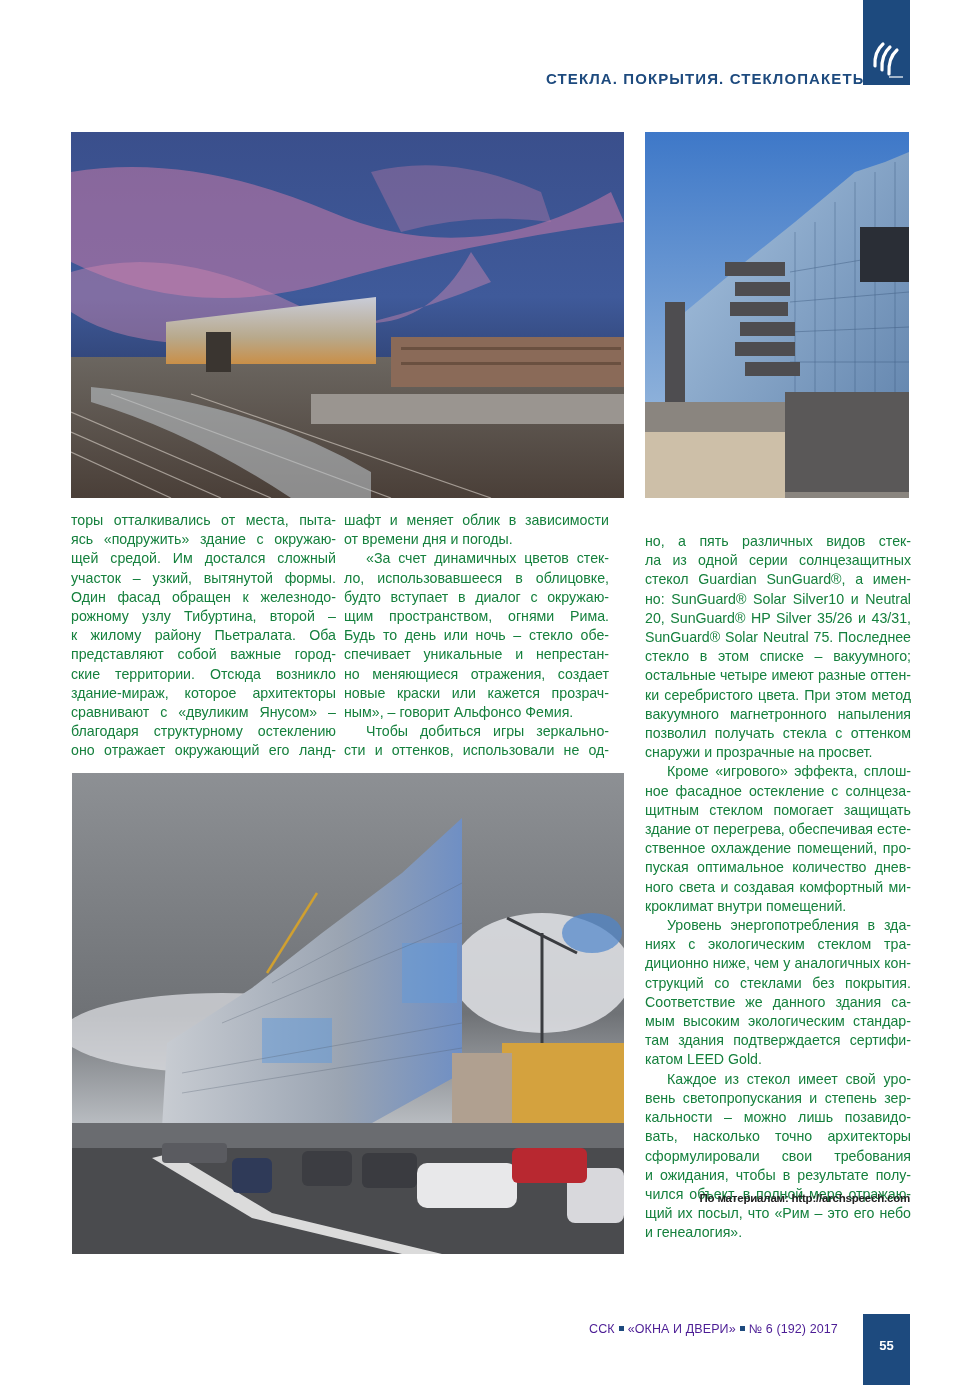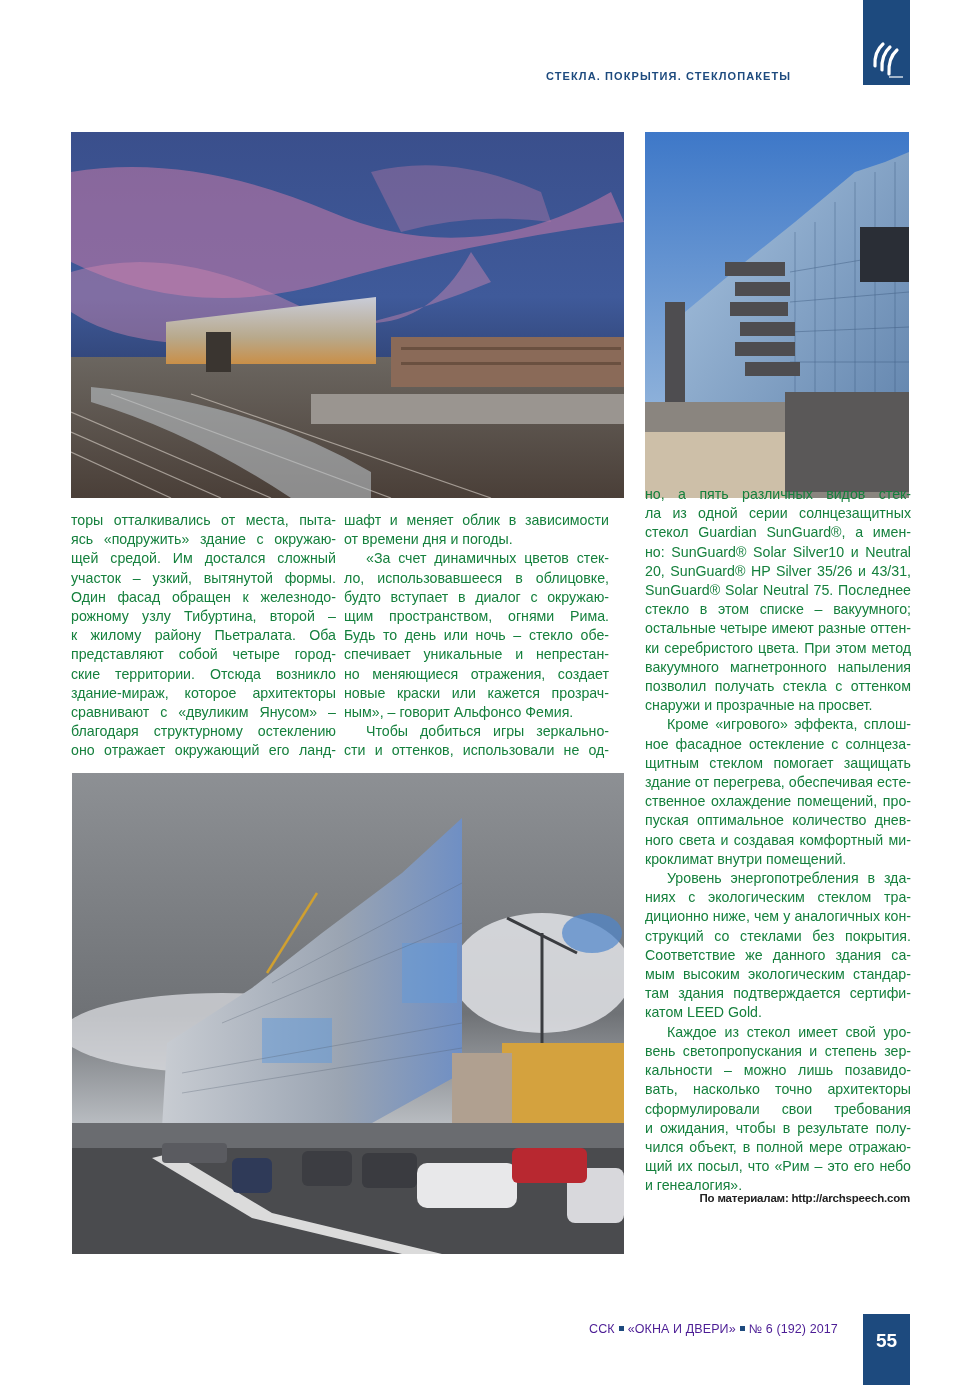--- a/index.html
+++ b/index.html
@@ -2,45 +2,45 @@
 <html><head>
 <meta charset="utf-8">
 <style>
   * { box-sizing: border-box; margin: 0; padding: 0; }
   html, body { width: 980px; height: 1385px; background: #ffffff; overflow: hidden; }
   body { position: relative; font-family: "Liberation Sans", "DejaVu Sans", sans-serif; color: #1e1e1e; }
 
   
   .tab-top { position: absolute; left: 863px; top: 0; width: 47px; height: 85px; background: #1d4a7e; }
   .tab-top svg { position: absolute; left: 6px; top: 38px; }
-  .section-title { position: absolute; left: 546px; top: 70px; font-size: 11px; font-weight: bold; letter-spacing: 1.1px; color: #1d4a7e; white-space: nowrap; }
+  .section-title { position: absolute; left: 546px; top: 70px; font-size: 15px; font-weight: bold; letter-spacing: 1.1px; color: #1d4a7e; white-space: nowrap; }
 
   
   .photo { position: absolute; overflow: hidden; }
   .photo svg { display: block; width: 100%; height: 100%; }
   #photo-1 { left: 71px; top: 132px; width: 553px; height: 366px; }
   #photo-2 { left: 645px; top: 132px; width: 264px; height: 366px; }
   #photo-3 { left: 72px; top: 773px; width: 552px; height: 481px; }
 
   
   .col { position: absolute; font-size: 14.2px; line-height: 19.2px; text-align: justify; text-align-last: justify; color: #15803d; }
   .col .line { display: block; text-align: justify; text-align-last: justify; white-space: nowrap; }
   .col .line.last { text-align-last: left; }
   #col-1 { left: 71px; top: 511px; width: 265px; }
   #col-2 { left: 344px; top: 511px; width: 265px; }
-  #col-3 { left: 645px; top: 485px; width: 266px; }
+  #col-3 { left: 645px; top: 532px; width: 266px; }
   .line.ind { padding-left: 22px; }
 
   .source { position: absolute; left: 670px; top: 1192px; width: 240px; text-align: right; font-size: 11.5px; font-weight: bold; color: #222; letter-spacing: -0.2px; }
 
   
   .footer-text { position: absolute; left: 589px; top: 1322px; font-size: 12.5px; color: #4c1d95; white-space: nowrap; letter-spacing: 0.1px; }
   .footer-text .sq { display: inline-block; width: 5px; height: 5px; background: #1d4a7e; margin: 0 4px 2px 4px; vertical-align: middle; }
   .tab-bottom { position: absolute; left: 863px; top: 1314px; width: 47px; height: 71px; background: #1d4a7e; }
-  .page-num { position: absolute; left: 0; top: 16px; width: 47px; text-align: center; color: #ffffff; font-weight: bold; font-size: 19px; }
+  .page-num { position: absolute; left: 0; top: 24px; width: 47px; text-align: center; color: #ffffff; font-weight: bold; font-size: 13px; }
 </style>
 </head>
 <body>
 
 <div class="tab-top">
   <svg width="36" height="42" viewBox="0 0 36 42">
     <g fill="none" stroke="#ffffff" stroke-width="3.2" stroke-linecap="round">
       <path d="M14 6 Q5 14 6 28"></path>
       <path d="M21 9 Q12 17 13 32"></path>
       <path d="M28 12 Q19 20 20 36"></path>
@@ -134,21 +134,21 @@
 </div>
 
 <div class="col" id="col-1">
     <span class="line">торы отталкивались от места, пыта-</span>
     <span class="line">ясь «подружить» здание с окружаю-</span>
     <span class="line">щей средой. Им достался сложный</span>
     <span class="line">участок – узкий, вытянутой формы.</span>
     <span class="line">Один фасад обращен к железнодо-</span>
     <span class="line">рожному узлу Тибуртина, второй –</span>
     <span class="line">к жилому району Пьетралата. Оба</span>
-    <span class="line">представляют собой четыре город-</span>
+    <span class="line">представляют собой важные город-</span>
     <span class="line">ские территории. Отсюда возникло</span>
     <span class="line">здание-мираж, которое архитекторы</span>
     <span class="line">сравнивают с «двуликим Янусом» –</span>
     <span class="line">благодаря структурному остеклению</span>
     <span class="line">оно отражает окружающий его ланд-</span>
   </div>
 
 <div class="col" id="col-2">
     <span class="line">шафт и меняет облик в зависимости</span>
     <span class="line last">от времени дня и погоды.</span>

